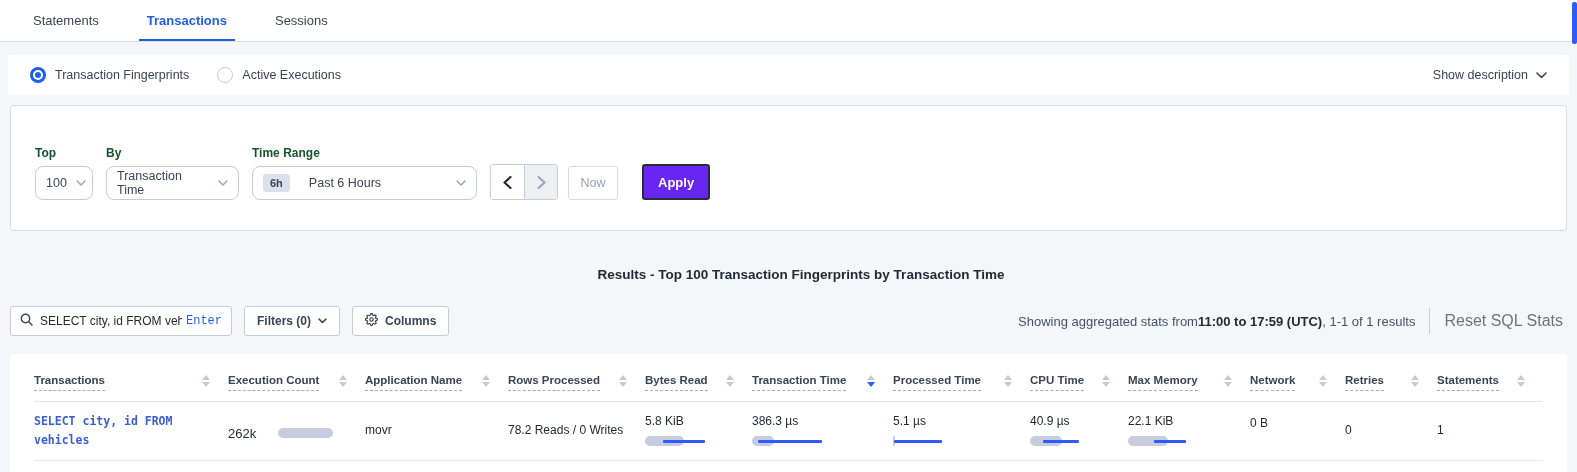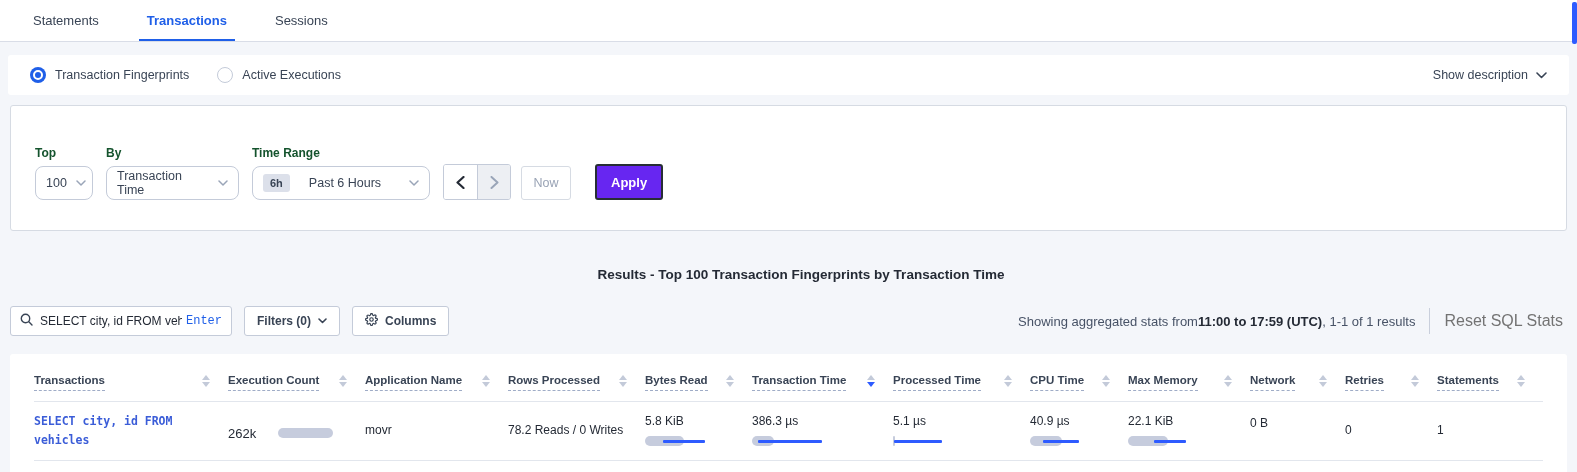--- a/index.html
+++ b/index.html
@@ -75,21 +75,21 @@
   .field-label { font-size:12px; font-weight:bold; color:#14532d; margin-bottom:6px; }
   .select {
     height:34px; border:1px solid #C4CBD9; border-radius:8px; background:#fff;
     display:flex; align-items:center; padding:12px 10px; font-size:12.5px; color:#394455;
     cursor:pointer;
     gap:9px;
   }
   .select .chev { margin-left:auto; }
   .sel-top { width:58px; }
   .sel-by { width:133px; }
-  .sel-range { width:178px; }
+  .sel-range { width:225px; }
   .range-badge {
     background:#DCE0EA; color:#394455; font-size:11px; font-weight:bold;
     border-radius:3px; padding:3px 7px; margin-right:10px;
   }
   .chev svg { display:block; }
   .arrow-group {
     display:flex; border:1px solid #C4CBD9; border-radius:3px; overflow:hidden;
     margin-right:10px; height:36px;
   }
   .arrow-btn {

